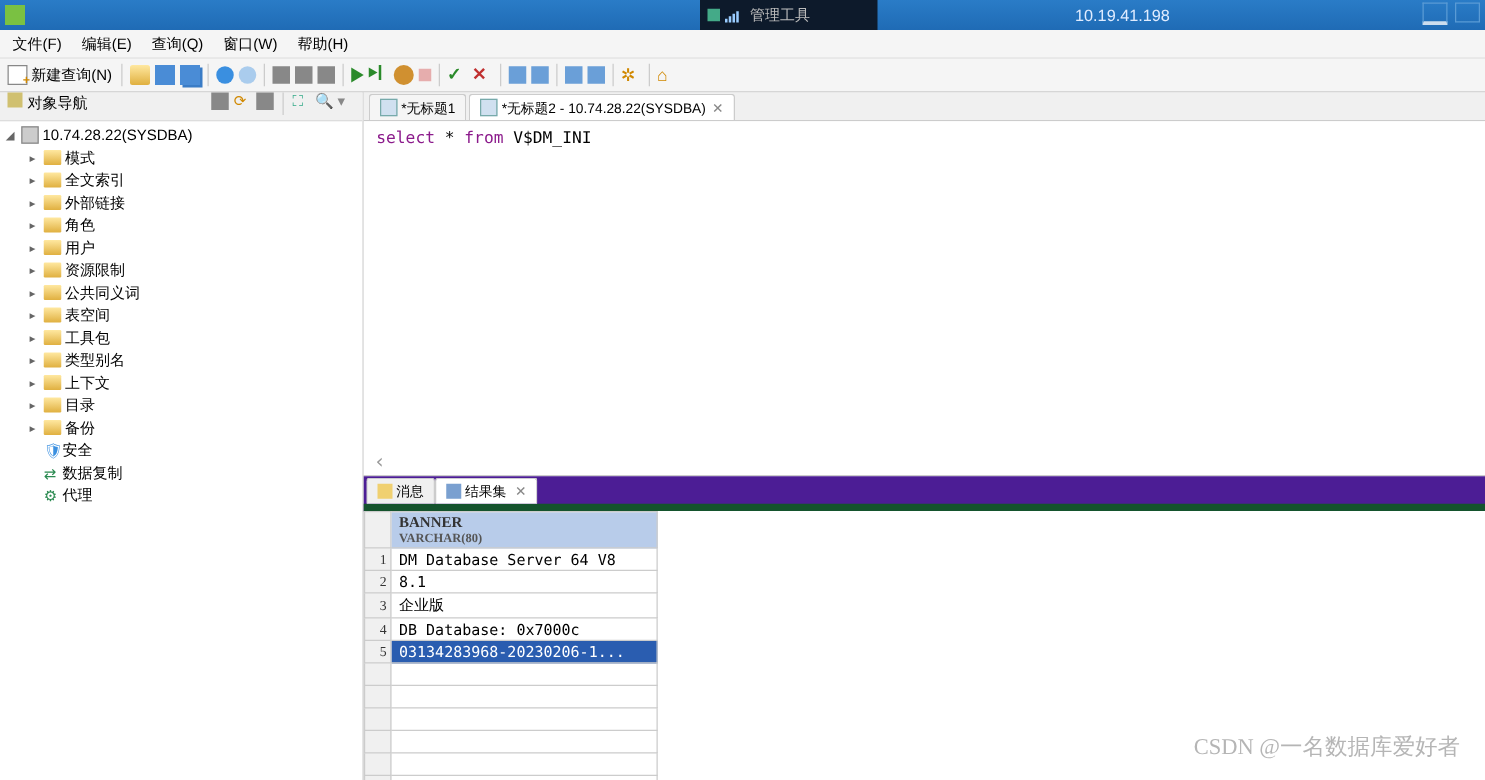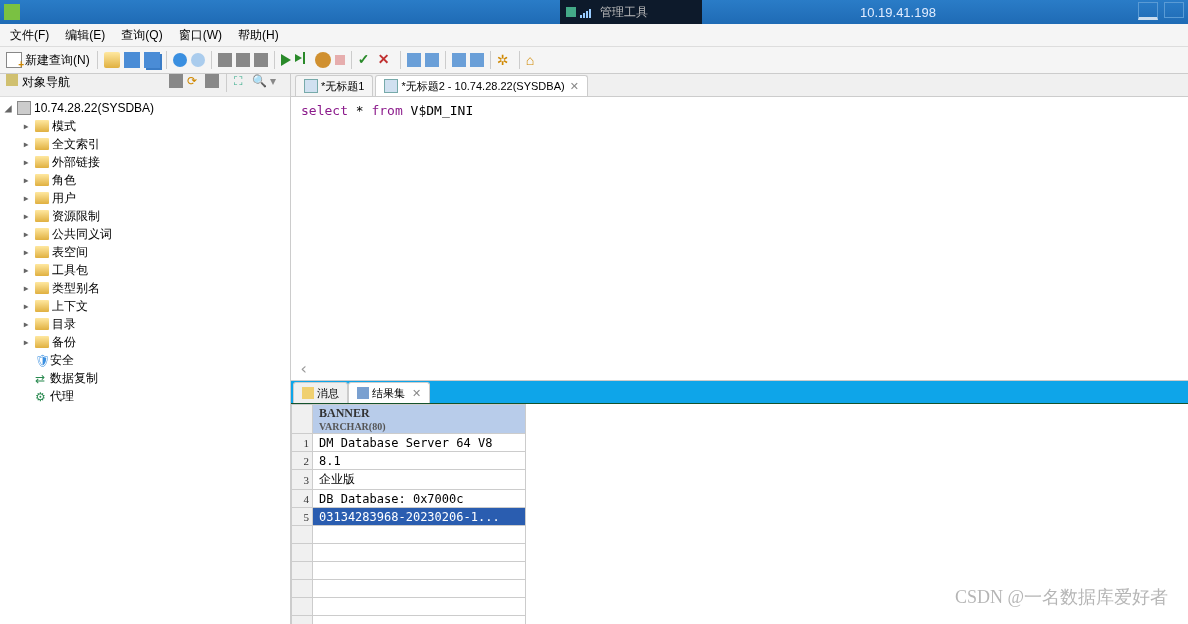--- a/index.html
+++ b/index.html
@@ -46,21 +46,21 @@
 .sqlico{width:12px;height:12px;background:#d0e0f0;border:1px solid #7aa;display:inline-block}
 .editor{flex:1;background:#fff;padding:6px 10px;font-family:Consolas,monospace;font-size:13px;position:relative;overflow:hidden}
 .editor .line{white-space:pre;height:18px}
 .kw{color:#8b1a8b;font-weight:normal}
 .ident{color:#000}
 .editor .sel{background:#3470d0;color:#fff}
 .editor .sel .kw{color:#fff}
 .editor .cur-line{background:#eaf2fd}
 .ed-scroll-ind{position:absolute;bottom:2px;left:8px;color:#999;font-size:16px}
 .results{height:245px;border-top:1px solid #ccc;display:flex;flex-direction:column}
-.res-tabs{height:22px;background:#0ea5e9;display:flex;align-items:flex-end;padding-left:2px;border-bottom:1px solid #14532d}
+.res-tabs{height:22px;background:#4c1d95;display:flex;align-items:flex-end;padding-left:2px;border-bottom:6px solid #14532d}
 .rtab{height:20px;padding:0 8px;display:flex;align-items:center;gap:3px;border:1px solid #ccc;border-bottom:none;background:#f0f0f0;border-radius:3px 3px 0 0;font-size:11px}
 .rtab.active{background:#fff}
 .rtab .rico{width:12px;height:12px;display:inline-block}
 .rico.msg{background:#f0d070}
 .rico.grid{background:#7aa0d0}
 .grid-wrap{flex:1;overflow:auto;background:#fff}
 table.grid{border-collapse:collapse;font-family:Consolas,monospace;font-size:12px}
 table.grid td,table.grid th{border:1px solid #ccc;padding:1px 6px;text-align:left;height:15px}
 table.grid .rownum{width:14px;text-align:right;background:#f0f0f0;color:#333;font-family:Tahoma;font-size:11px;padding:0 3px}
 table.grid thead th{background:#b8ccea;font-weight:bold;color:#333;font-family:Tahoma}

